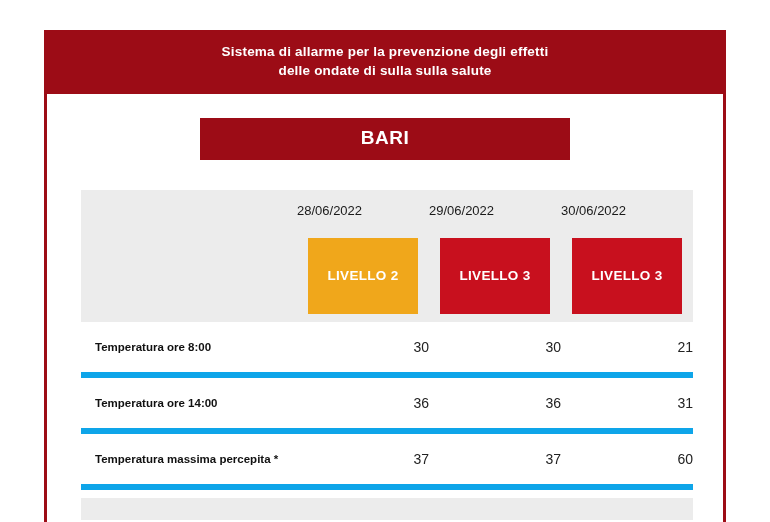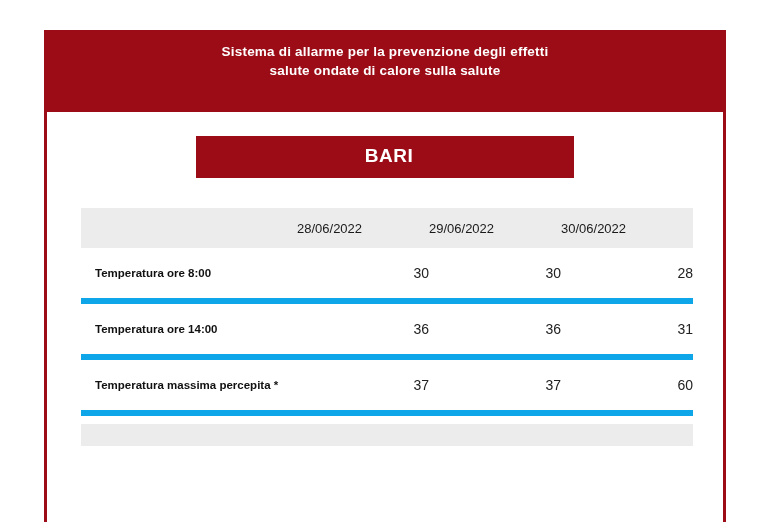--- a/index.html
+++ b/index.html
@@ -32,36 +32,36 @@
     box-sizing: border-box;
     background: #ffffff;
   }
   .header-band {
     background: #9c0c16;
     color: #ffffff;
     text-align: center;
     font-weight: bold;
     font-size: 13.5px;
     line-height: 19px;
-    padding: 12px 20px 32px 20px;
+    padding: 12px 20px 14px 20px;
     letter-spacing: 0.2px;
   }
   .city-wrap {
     padding-top: 24px;
     text-align: center;
   }
   .city-banner {
     display: inline-block;
     background: #9c0c16;
     color: #ffffff;
     font-weight: bold;
     font-size: 19px;
     letter-spacing: 0.5px;
     width: 370px;
-    padding: 9px 0 11px 8px;
+    padding: 9px 0 11px 0;
   }
   .table-wrap {
     padding: 30px 34px 0 34px;
   }
   table.forecast {
     border-collapse: collapse;
     width: 612px;
     table-layout: fixed;
   }
   table.forecast td, table.forecast th {
@@ -128,21 +128,21 @@
   .spacer-row td { height: 8px; background: #ffffff; }
 </style>
 </head>
 <body>
 
 <div class="page">
   <div class="frame">
 
     <div class="header-band" style="background: rgb(156, 12, 22);">
       <div>Sistema di allarme per la prevenzione degli effetti</div>
-      <div>salute ondate di calore sulla salute</div>
+      <div>delle ondate di sulla sulla salute</div>
     </div>
 
     <div class="city-wrap">
       <div class="city-banner" style="background: rgb(156, 12, 22);">BARI</div>
     </div>
 
     <div class="table-wrap">
       <table class="forecast">
         <colgroup>
           <col class="label-col">
@@ -150,26 +150,38 @@
           <col class="day-col">
           <col class="day-col">
         </colgroup>
         <tbody>
           <tr class="row-dates">
             <td></td>
             <td>28/06/2022</td>
             <td>29/06/2022</td>
             <td>30/06/2022</td>
           </tr>
+          <tr class="row-levels">
+            <td></td>
+            <td>
+              <span class="level-box" id="lvl0" style="background: rgb(240, 167, 27);">LIVELLO 2</span>
+            </td>
+            <td>
+              <span class="level-box" id="lvl1" style="background: rgb(200, 16, 30);">LIVELLO 3</span>
+            </td>
+            <td>
+              <span class="level-box" id="lvl2" style="background: rgb(200, 16, 30);">LIVELLO 3</span>
+            </td>
+          </tr>
 
           <tr class="data-row">
             <td class="rowlabel">Temperatura ore 8:00</td>
             <td class="value">30</td>
             <td class="value">30</td>
-            <td class="value">28</td>
+            <td class="value">21</td>
           </tr>
           <tr class="data-row">
             <td class="rowlabel">Temperatura ore 14:00</td>
             <td class="value">36</td>
             <td class="value">36</td>
             <td class="value">31</td>
           </tr>
           <tr class="data-row">
             <td class="rowlabel">Temperatura massima percepita *</td>
             <td class="value">37</td>

